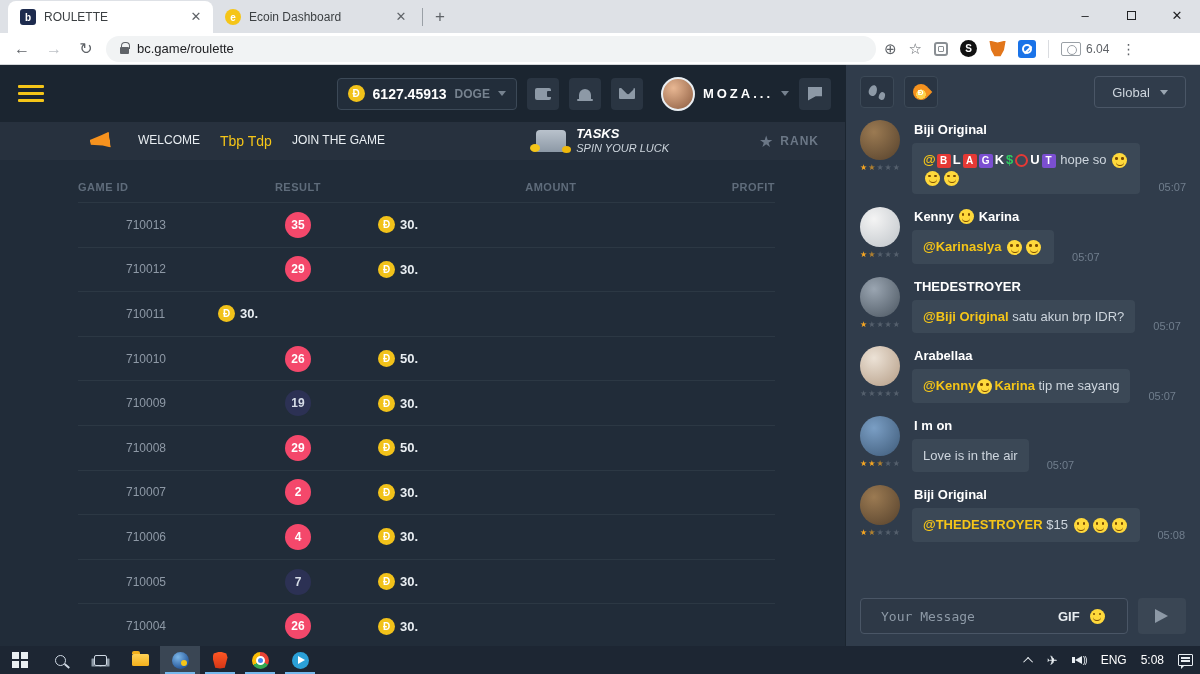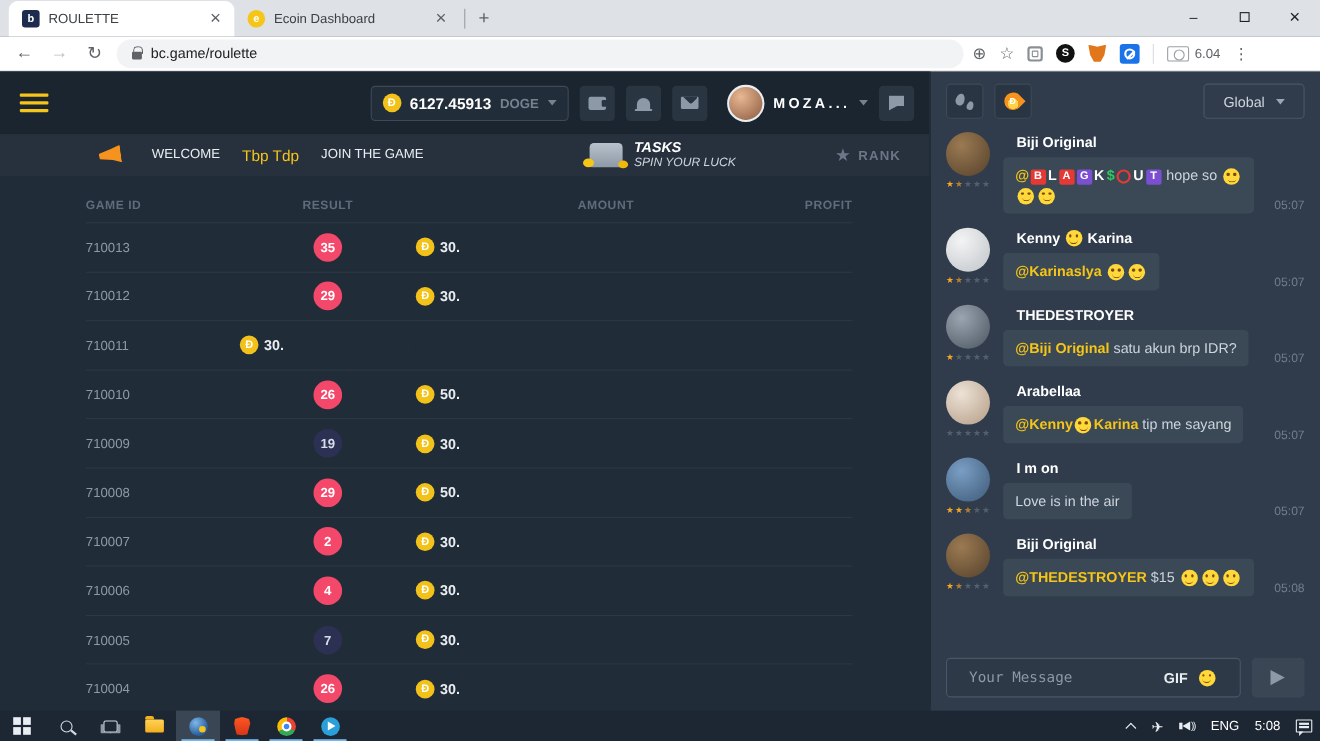--- a/index.html
+++ b/index.html
@@ -80,21 +80,21 @@
   .rank-star { font-size:16px; color:#6b7786; }
   .rank-label { font-size:12px; font-weight:bold; letter-spacing:1px; }
 
   
   .table-wrap { flex:1; padding:12px 70px 0 78px; overflow:hidden; }
   .thead, .trow { display:grid; grid-template-columns:140px 160px 1fr 1fr; align-items:center; }
   .thead { height:30px; color:#5f6c7b; font-size:11px; font-weight:bold; letter-spacing:0.5px; }
   .th.res { text-align:center; }
   .th.right { text-align:right; }
   .trow { height:44.6px; border-top:1px solid #2c3844; }
-  .cell.id { color:#8e99a6; font-size:12px; }
+  .cell.id { color:#8e99a6; font-size:12px;margin-left:48px; }
   .cell.res { text-align:center; }
   .badge { display:inline-flex; width:26px; height:26px; border-radius:50%; align-items:center; justify-content:center; font-size:12px; font-weight:bold; color:#fff; }
   .badge.red { background:#f4486b; }
   .badge.black { background:#2c3154; color:#d7dde8; }
   .cell.amt { display:flex; justify-content:flex-end; align-items:center; gap:5px; font-size:13px; font-weight:bold; }
   .amt .main { color:#e9eef2; }
 
   
   .chat { width:355px; background:#303c4b; display:flex; flex-direction:column; border-left:1px solid #1b2530; }
   .chat-top { display:flex; align-items:center; padding:11px 14px 8px; gap:10px; }
@@ -110,22 +110,22 @@
 
   .chat-msgs { flex:1; overflow:hidden; padding:4px 14px 0; }
   .msg { display:flex; gap:12px; margin-bottom:13px; }
   .msg-avatar-col { width:40px; flex:none; display:flex; flex-direction:column; align-items:center; gap:4px; }
   .msg-avatar { width:40px; height:40px; border-radius:50%; }
   .stars { display:flex; gap:1px; font-size:8px; line-height:8px; }
   .stars .on { color:#f5a623; }
   .stars .half { color:#f5a623; opacity:0.65; }
   .stars .off { color:#55606d; }
   .msg-body { flex:1; min-width:0; }
-  .msg-name { color:#fff; font-weight:bold; font-size:13px; margin:2px 12px 6px; display:flex; align-items:flex-start; gap:3px; flex-wrap:wrap; }
-  .bubble-row { display:flex; align-items:flex-end; gap:18px;justify-content:space-between; }
+  .msg-name { color:#fff; font-weight:bold; font-size:13px; margin:2px 2px 6px; display:flex; align-items:flex-start; gap:3px; flex-wrap:wrap; }
+  .bubble-row { display:flex; align-items:flex-end; gap:18px; }
   .bubble { background:#3b4856; border-radius:4px; padding:8px 11px; font-size:13px; color:#cdd5dd; max-width:237px; line-height:1.35; }
   .msg-time { color:#707e8d; font-size:11px; flex:none; padding-bottom:1px; }
   .seg.mention { color:#f5c518; font-weight:bold; }
   .seg.plain { color:#cdd5dd; }
   .seg.name { color:#fff; }
   .seg.letter-red, .seg.letter-purple { display:inline-flex; width:14px; height:14px; border-radius:2px; color:#fff; font-size:10px; font-weight:bold; align-items:center; justify-content:center; margin:0 1px; vertical-align:middle; }
   .seg.letter-red { background:#e53935; }
   .seg.letter-purple { background:#7b4fd1; }
   .seg.letter-plain { color:#fff; font-weight:bold; margin:0 1px; }
   .seg.letter-green { color:#2ecc60; font-weight:bold; margin:0 1px; }

